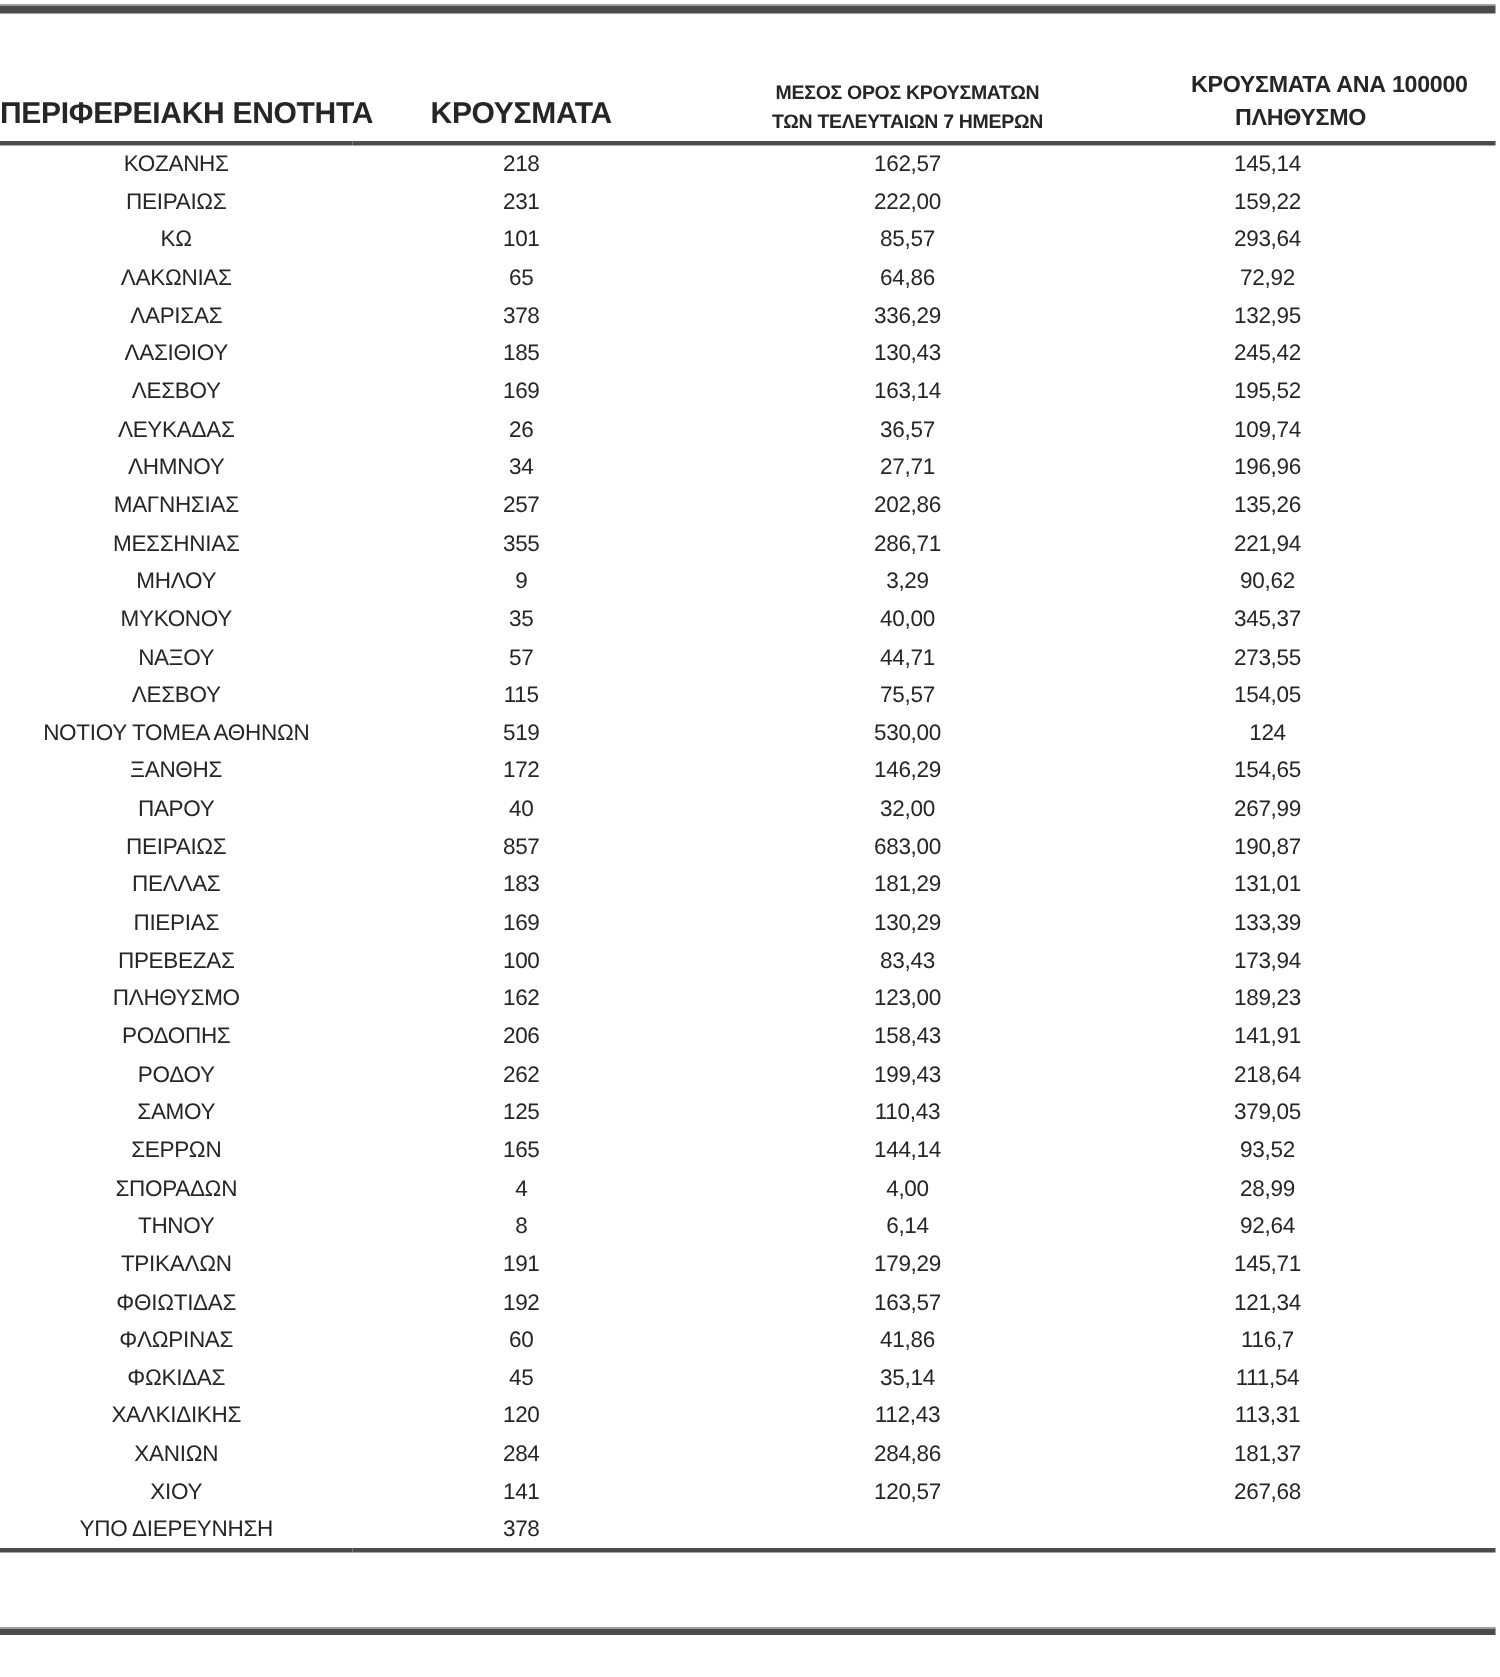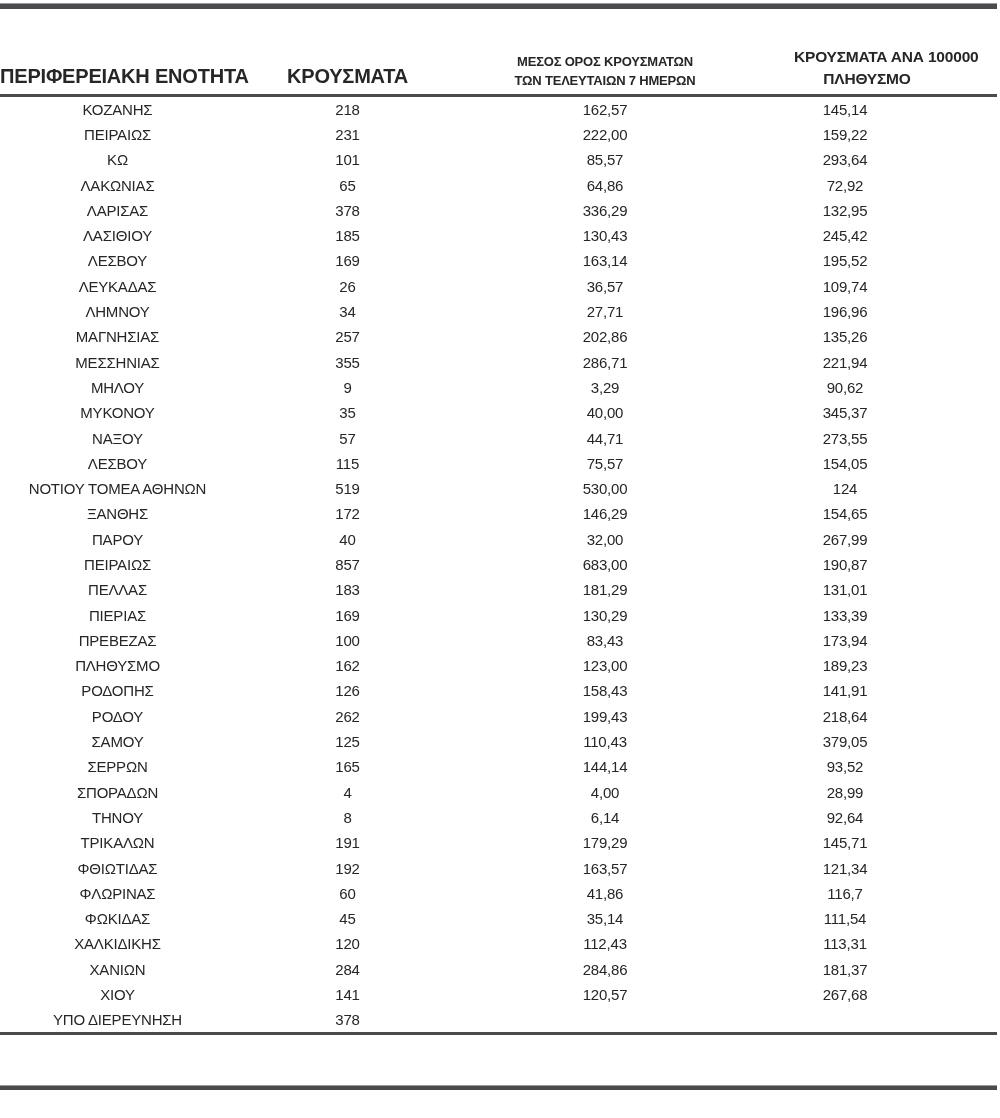--- a/index.html
+++ b/index.html
@@ -262,21 +262,21 @@
       </tr>
       <tr>
         <td>ΠΛΗΘΥΣΜΟ</td>
         <td>162</td>
         <td>123,00</td>
         <td>189,23</td>
         <td></td>
       </tr>
       <tr>
         <td>ΡΟΔΟΠΗΣ</td>
-        <td>126</td>
+        <td>206</td>
         <td>158,43</td>
         <td>141,91</td>
         <td></td>
       </tr>
       <tr>
         <td>ΡΟΔΟΥ</td>
         <td>262</td>
         <td>199,43</td>
         <td>218,64</td>
         <td></td>

